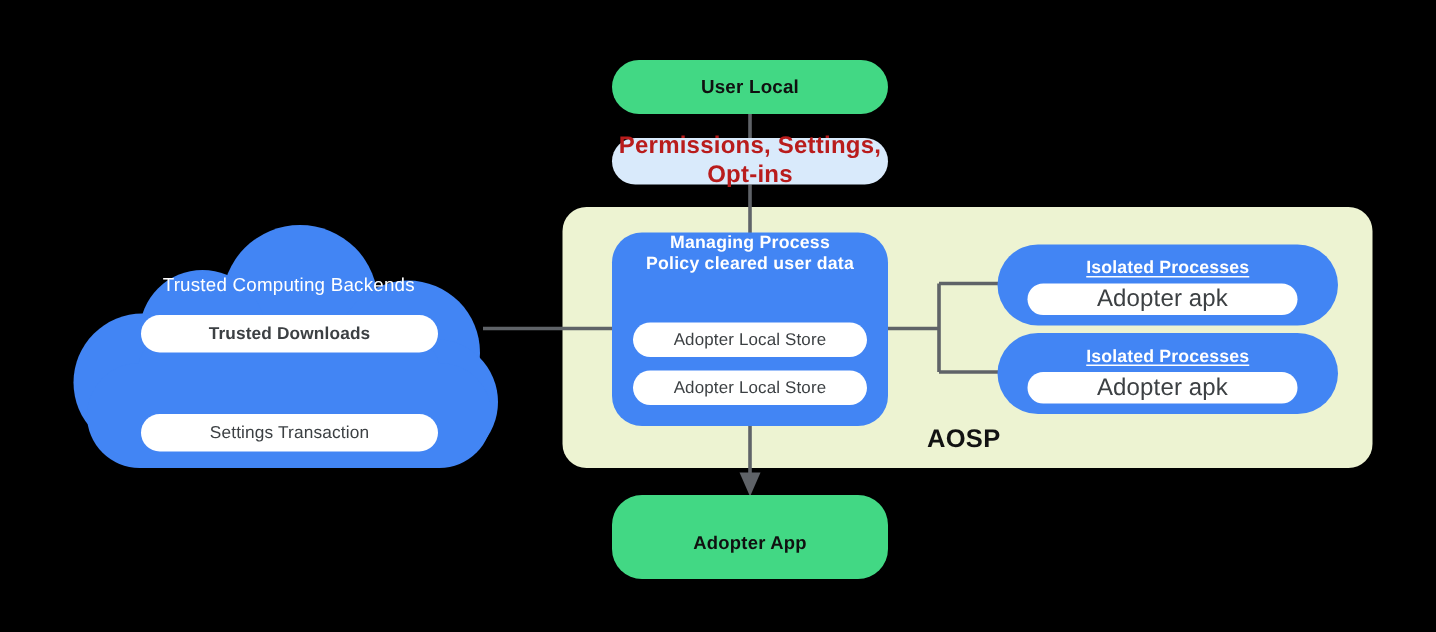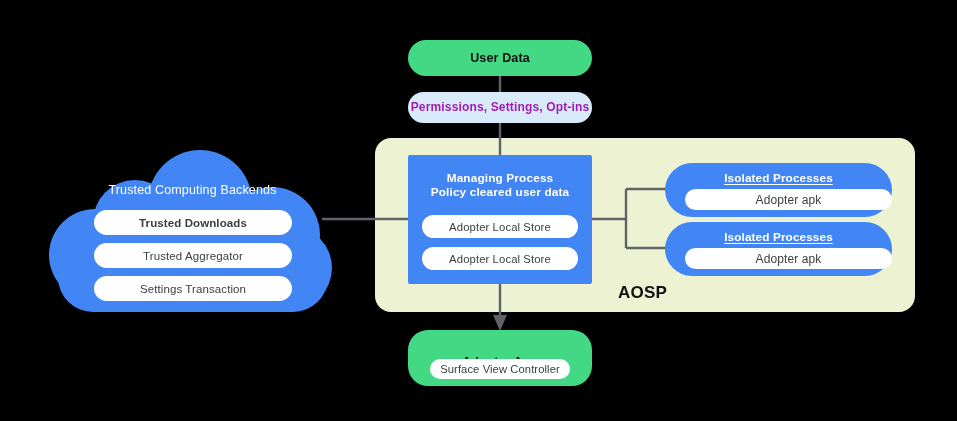--- a/index.html
+++ b/index.html
@@ -115,35 +115,34 @@
     color: #101010;
     font-size: 12.5px;
   }
   #permissions-node {
     left: 408px;
     top: 92px;
     width: 184px;
     height: 31px;
     border-radius: 16px;
     background: #D9EAFB;
-    color: #a21caf;
-    font-size: 12px;
+    color: #b91c1c;
+    font-size: 16px;
   }
 
   
   #managing-process-node {
     left: 408px;
     top: 155px;
     width: 184px;
     height: 129px;
-    border-radius: 2px;
+    border-radius: 20px;
     background: #4285F4;
     color: #ffffff;
     justify-content: flex-start;
-    padding-top: 17px;
   }
   #managing-process-node .title { font-size: 11.8px; }
   .mp-pill {
     left: 14px;
     width: 156px;
     height: 23px;
     font-size: 11.3px;
   }
   #mp-pill-0 { top: 60px; }
   #mp-pill-1 { top: 92px; }
@@ -169,23 +168,23 @@
     color: #ffffff;
     font-size: 11.8px;
     font-weight: 700;
     text-decoration: underline;
     text-underline-offset: 2px;
     letter-spacing: .1px;
   }
   .iso-pill {
     left: 20px;
     top: 26px;
-    width: 207px;
+    width: 180px;
     height: 21px;
-    font-size: 12px;
+    font-size: 16px;
   }
 
   
   #adopter-app-node {
     left: 408px;
     top: 330px;
     width: 184px;
     height: 56px;
     border-radius: 20px;
     background: #42D884;
@@ -246,26 +245,25 @@
         <circle cx="95" cy="72" r="42"></circle>
         <circle cx="232" cy="85" r="48"></circle>
         <circle cx="55" cy="105" r="46"></circle>
         <circle cx="250" cy="118" r="42"></circle>
         <rect x="50" y="62" width="205" height="100" rx="44"></rect>
         <rect x="18" y="92" width="270" height="70" rx="35"></rect>
       </g>
     </svg>
     <div id="cloud-title" class="title">Trusted Computing Backends</div>
     <div id="cloud-pill-0" class="pill cloud-pill">Trusted Downloads</div>
-    <div id="cloud-pill-1" class="pill cloud-pill">Trusted Aggregator</div>
     <div id="cloud-pill-2" class="pill cloud-pill">Settings Transaction</div>
   </div>
 
   <div id="user-data-node" class="node">
-    <span class="title">User Data</span>
+    <span class="title">User Local</span>
   </div>
 
   <div id="permissions-node" class="node">
     <span class="title">Permissions,  Settings, Opt-ins</span>
   </div>
 
   <div id="managing-process-node" class="node">
     <span class="title">Managing Process</span>
     <span class="title">Policy cleared user data</span>
     <div id="mp-pill-0" class="pill mp-pill">Adopter Local Store</div>
@@ -276,16 +274,15 @@
     <div class="iso-title">Isolated Processes</div>
     <div class="pill iso-pill">Adopter apk</div>
   </div>
   <div id="iso-node-1" class="iso-node">
     <div class="iso-title">Isolated Processes</div>
     <div class="pill iso-pill">Adopter apk</div>
   </div>
 
   <div id="adopter-app-node" class="node">
     <span class="title">Adopter App</span>
-    <div id="adopter-app-pill" class="pill">Surface View Controller</div>
   </div>
 
 </div>
 
 </body></html>

